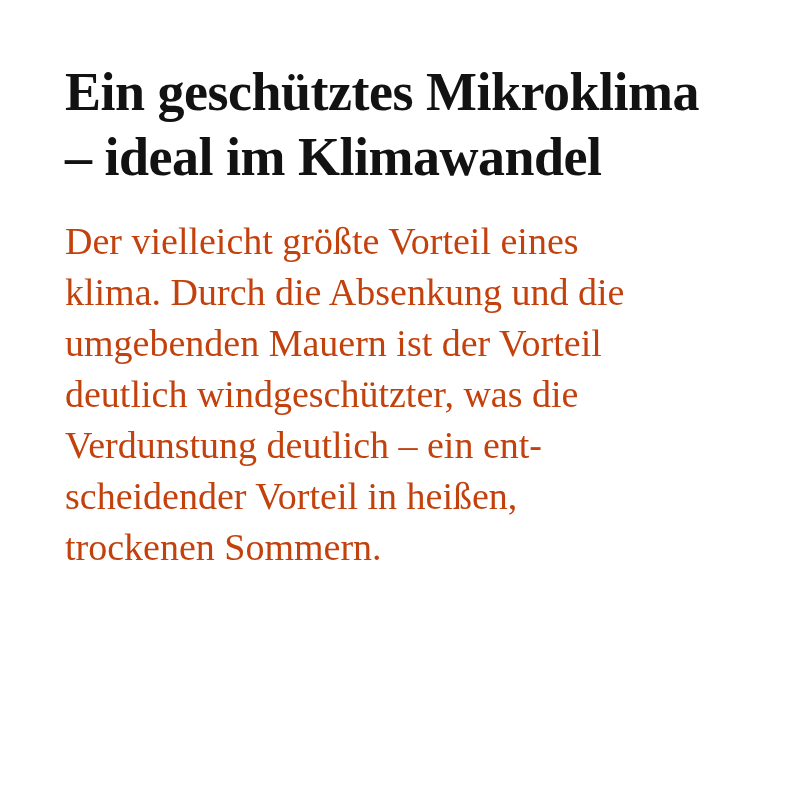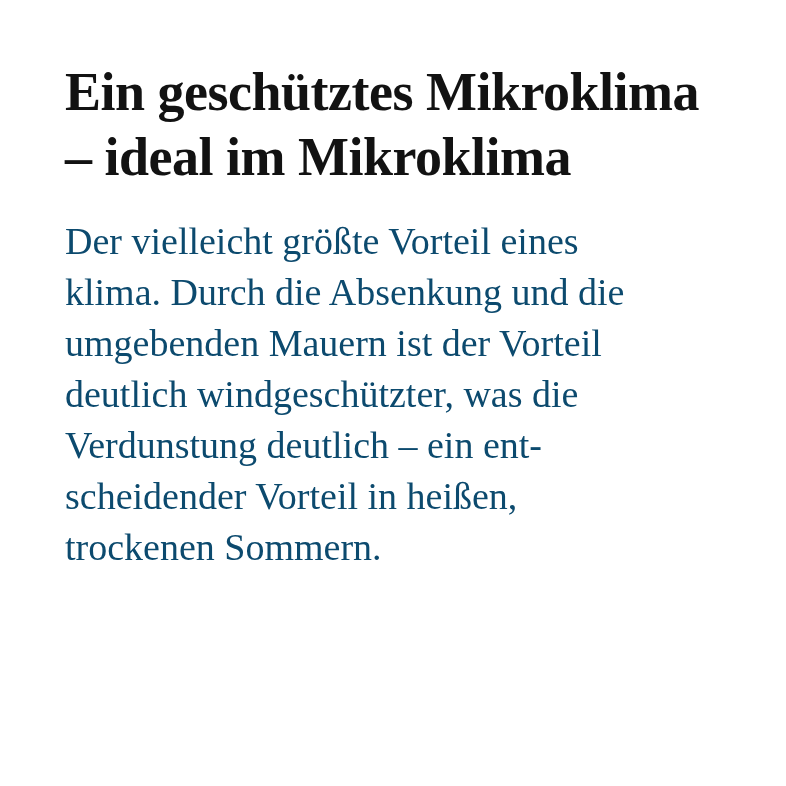--- a/index.html
+++ b/index.html
@@ -26,36 +26,36 @@
     letter-spacing: -0.5px;
   }
   .heading .h-line {
     display: block;
     white-space: nowrap;
   }
   .body-text {
     margin: 0;
     font-size: 38px;
     font-weight: 400;
-    color: #0c4a6e;
+    color: #c2410c;
     letter-spacing: 0;
   }
   .body-text .p-line {
     display: block;
     white-space: nowrap;
     line-height: 51px;
   }
 </style>
 </head>
 <body>
 
 <div class="page">
   <h1 class="heading">
     <span class="h-line">Ein geschütztes Mikroklima</span>
-    <span class="h-line">– ideal im Mikroklima</span>
+    <span class="h-line">– ideal im Klimawandel</span>
   </h1>
   <p class="body-text">
     <span class="p-line">Der vielleicht größte Vorteil eines</span>
     <span class="p-line">klima. Durch die Absenkung und die</span>
     <span class="p-line">umgebenden Mauern ist der Vorteil</span>
     <span class="p-line">deutlich windgeschützter, was die</span>
     <span class="p-line">Verdunstung deutlich – ein ent-</span>
     <span class="p-line">scheidender Vorteil in heißen,</span>
     <span class="p-line">trockenen Sommern.</span>
   </p>

